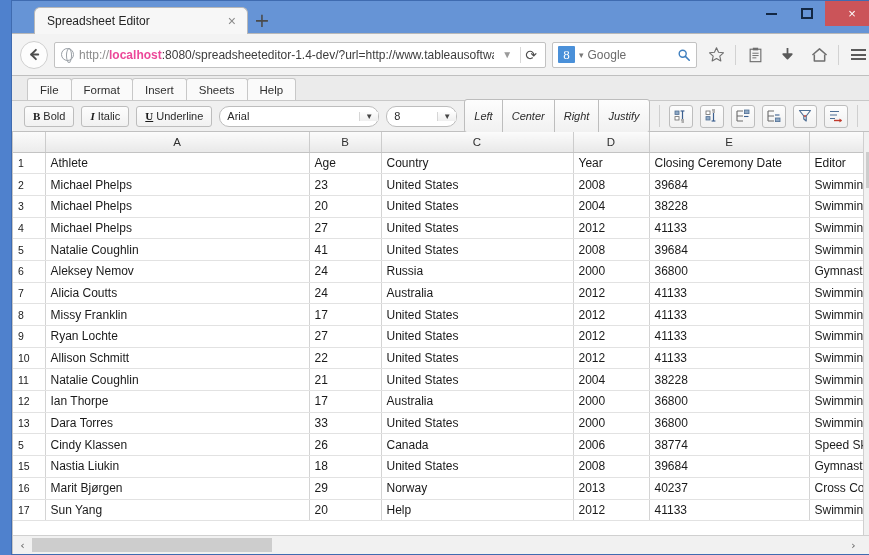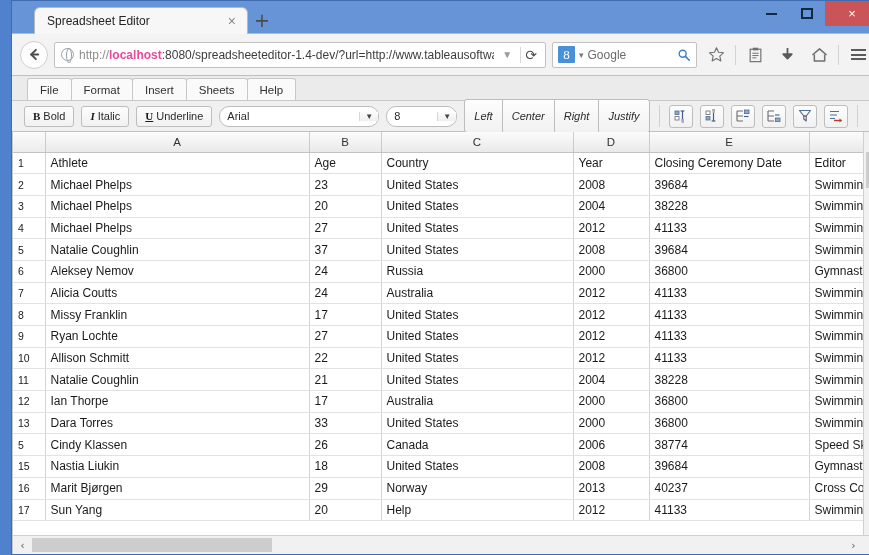--- a/index.html
+++ b/index.html
@@ -628,21 +628,21 @@
                 <td>Michael Phelps</td>
                 <td>27</td>
                 <td>United States</td>
                 <td>2012</td>
                 <td>41133</td>
                 <td>Swimming</td>
               </tr>
               <tr>
                 <td class="rownum">5</td>
                 <td>Natalie Coughlin</td>
-                <td>37</td>
+                <td>41</td>
                 <td>United States</td>
                 <td>2008</td>
                 <td>39684</td>
                 <td>Swimming</td>
               </tr>
               <tr>
                 <td class="rownum">6</td>
                 <td>Aleksey Nemov</td>
                 <td>24</td>
                 <td>Russia</td>

